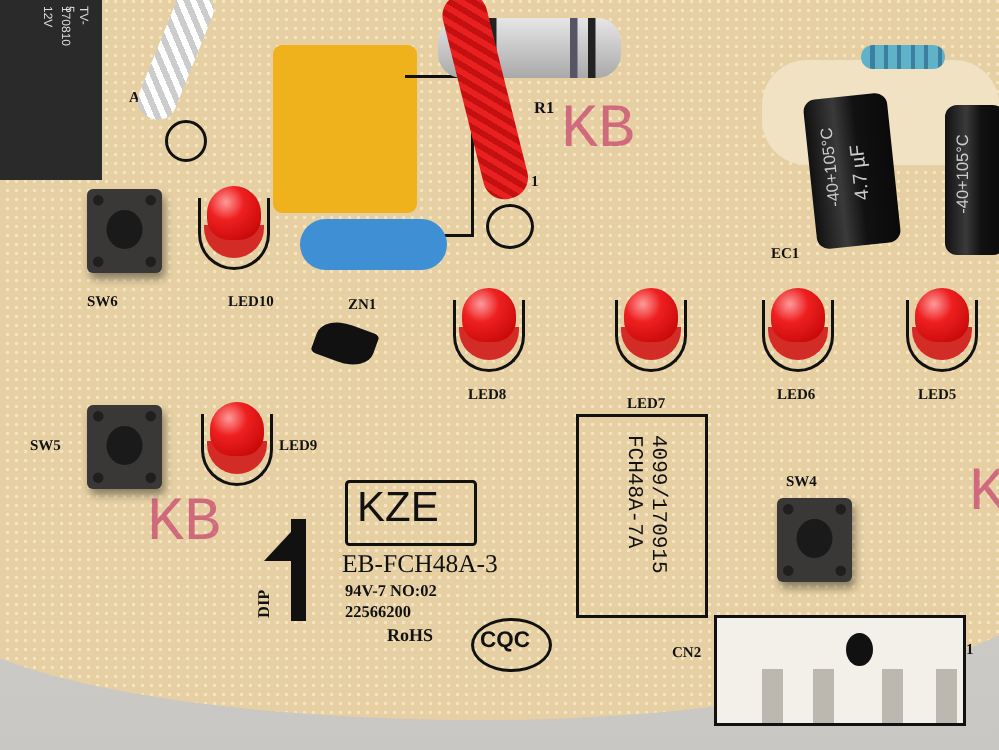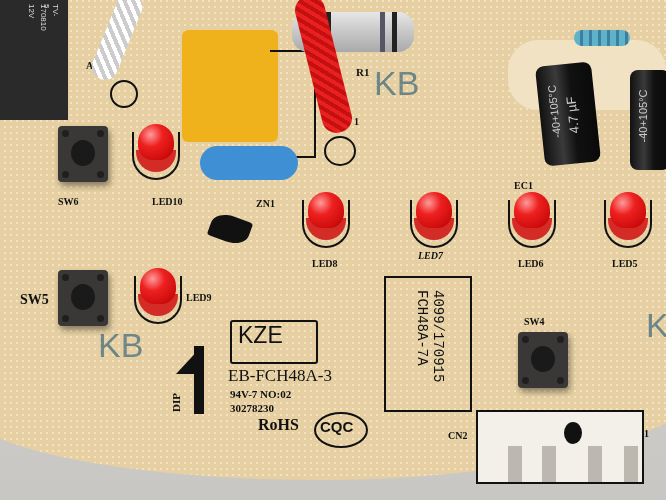--- a/index.html
+++ b/index.html
@@ -2,21 +2,21 @@
 <html><head>
 <meta charset="utf-8">
 <style>
   html,body{margin:0;padding:0;}
   body{width:666px;height:500px;overflow:hidden;position:relative;background:#c9c8c6;font-family:"Liberation Sans",sans-serif;}
   .bg{position:absolute;inset:0;background:linear-gradient(180deg,#d8d7d5 0%,#c8c7c4 100%);}
   .board{position:absolute;left:-40px;top:-20px;width:760px;height:500px;background:#e8d3a8;border-radius:0 0 420px 380px/0 0 120px 80px;
     background-image:radial-gradient(#f3e3bf 1px,transparent 1.4px);background-size:6px 6px;background-color:#e6d0a3;}
   .silk{position:absolute;color:#111;font-family:"Liberation Serif",serif;font-weight:bold;white-space:nowrap;}
   .box{position:absolute;border:2px solid #111;}
-  .kb{position:absolute;color:#0c4a6e;opacity:.55;font-family:Liberation Sans, sans-serif;font-size:34px;}
+  .kb{position:absolute;color:#be185d;opacity:.55;font-family:Liberation Mono, monospace;font-size:41px;}
   .relay{position:absolute;left:0;top:0;width:68px;height:120px;background:#2a2a2a;}
   .relay-txt{position:absolute;color:#ddd;font-size:8px;transform:rotate(90deg);transform-origin:left top;}
   .switch{position:absolute;width:50px;height:56px;background:#3a3836;border-radius:4px;box-shadow:2px 4px 6px rgba(0,0,0,.4);}
   .switch .btn{position:absolute;left:13px;top:14px;width:24px;height:26px;border-radius:50%;background:#1a1a1a;}
   .switch .dot{position:absolute;width:7px;height:7px;border-radius:50%;background:#1f1f1f;}
   .led{position:absolute;width:40px;height:52px;}
   .led .dome{position:absolute;left:2px;top:0;width:36px;height:36px;border-radius:50% 50% 40% 40%;background:radial-gradient(circle at 35% 30%,#ff9a9a 0,#ee2020 35%,#b00 100%);}
   .led .base{position:absolute;left:0;top:26px;width:40px;height:22px;border-radius:0 0 20px 20px;background:#d01818;opacity:.9;}
   .led .outline{position:absolute;left:-4px;top:8px;width:44px;height:46px;border:2px solid #111;border-top:none;border-radius:0 0 24px 24px;}
   .cap{position:absolute;width:56px;height:100px;background:linear-gradient(90deg,#111 0%,#3a3a3a 35%,#111 60%,#0a0a0a 100%);border-radius:8px;}
@@ -48,21 +48,21 @@
 <span class="silk" style="left:86px;top:60px;font-size:10px;">ACL</span>
 <div class="hole" style="left:110px;top:80px;width:24px;height:24px;"></div>
 <div class="whitewire"></div>
 
 <div class="xcap">
   <span class="xcap-txt"></span>
 </div>
 <div class="box" style="left:270px;top:50px;width:44px;height:104px;border-left:none;"></div>
 
 <div class="zn"></div>
-<span class="silk" style="left:232px;top:198px;font-size:10px;margin-left:24px;">ZN1</span>
+<span class="silk" style="left:232px;top:198px;font-size:10px;">ZN1</span>
 <div style="position:absolute;left:210px;top:216px;width:40px;height:26px;background:#111;border-radius:50% 10% 50% 10%;transform:rotate(20deg);"></div>
 
 <div class="resistor">
   <div class="band" style="left:14px;background:#c81e1e;"></div>
   <div class="band" style="left:34px;background:#222;"></div>
   <div class="band" style="left:88px;background:#556;"></div>
   <div class="band" style="left:100px;background:#222;"></div>
 </div>
 <span class="silk" style="left:356px;top:66px;font-size:11px;">R1</span>
 <div class="redwire"></div>
@@ -75,39 +75,39 @@
 
 <div class="glue" style="left:508px;top:40px;width:158px;height:70px;"></div>
 <div style="position:absolute;left:574px;top:30px;width:56px;height:16px;background:repeating-linear-gradient(90deg,#5fb3c8 0,#5fb3c8 6px,#3c7fa0 6px,#3c7fa0 9px);border-radius:8px;"></div>
 <div class="cap" style="left:540px;top:64px;transform:rotate(-6deg);">
   <span class="t" style="left:-12px;top:40px;">-40+105°C</span>
   <span class="t" style="left:14px;top:44px;font-size:13px;">4.7 µF</span>
 </div>
 <div class="cap" style="left:630px;top:70px;width:40px;">
   <span class="t" style="left:-14px;top:40px;">-40+105°C</span>
 </div>
-<span class="silk" style="left:514px;top:180px;font-size:10px;">EC1</span>
+<span class="silk" style="left:514px;top:164px;font-size:10px;">EC1</span>
 
 <div class="switch" style="left:58px;top:126px;">
   <div class="btn"></div>
   <div class="dot" style="left:4px;top:4px;"></div>
     <div class="dot" style="right:4px;top:4px;"></div>
   <div class="dot" style="left:4px;bottom:4px;"></div>
     <div class="dot" style="right:4px;bottom:4px;"></div>
 </div>
 <span class="silk" style="left:58px;top:196px;font-size:10px;">SW6</span>
 
 <div class="switch" style="left:58px;top:270px;">
   <div class="btn"></div>
   <div class="dot" style="left:4px;top:4px;"></div>
     <div class="dot" style="right:4px;top:4px;"></div>
   <div class="dot" style="left:4px;bottom:4px;"></div>
     <div class="dot" style="right:4px;bottom:4px;"></div>
 </div>
-<span class="silk" style="left:20px;top:292px;font-size:14px;">SW5</span>
+<span class="silk" style="left:20px;top:292px;font-size:10px;">SW5</span>
 
 <div class="switch" style="left:518px;top:332px;">
   <div class="btn"></div>
   <div class="dot" style="left:4px;top:4px;"></div>
     <div class="dot" style="right:4px;top:4px;"></div>
   <div class="dot" style="left:4px;bottom:4px;"></div>
     <div class="dot" style="right:4px;bottom:4px;"></div>
 </div>
 <span class="silk" style="left:524px;top:316px;font-size:10px;">SW4</span>
 
@@ -130,21 +130,21 @@
     <div class="base"></div>
     <div class="dome"></div>
   </div>
 <span class="silk" style="left:312px;top:258px;font-size:10px;">LED8</span>
 
 <div class="led" style="left:414px;top:192px;">
     <div class="outline"></div>
     <div class="base"></div>
     <div class="dome"></div>
   </div>
-<span class="silk" style="left:418px;top:250px;font-size:10px;font-style:italic;">LED7</span>
+<span class="silk" style="left:418px;top:264px;font-size:10px;">LED7</span>
 
 <div class="led" style="left:512px;top:192px;">
     <div class="outline"></div>
     <div class="base"></div>
     <div class="dome"></div>
   </div>
 <span class="silk" style="left:518px;top:258px;font-size:10px;font-family:Liberation Serif, serif;">LED6</span>
 
 <div class="led" style="left:608px;top:192px;">
     <div class="outline"></div>
@@ -157,25 +157,25 @@
 <div style="position:absolute;left:446px;top:290px;transform:rotate(90deg);transform-origin:left top;font-family:'Liberation Mono',monospace;font-size:14px;color:#111;line-height:16px;">
   <div>4099/170915</div>
   <div>FCH48A-7A</div>
 </div>
 
 <div style="position:absolute;left:176px;top:346px;width:0;height:0;border-left:26px solid transparent;border-bottom:28px solid #111;"></div>
 <div style="position:absolute;left:194px;top:346px;width:10px;height:68px;background:#111;"></div>
 <span class="silk" style="left:170px;top:412px;font-size:11px;transform:rotate(-90deg);transform-origin:left top;">DIP</span>
 
 <div class="box" style="left:230px;top:320px;width:84px;height:40px;border-radius:3px;"></div>
-<span class="silk" style="left:238px;top:322px;font-size:23px;font-family:'Liberation Sans',sans-serif;font-weight:normal;">KZE</span>
+<span class="silk" style="left:238px;top:322px;font-size:28px;font-family:'Liberation Sans',sans-serif;font-weight:normal;">KZE</span>
 <span class="silk" style="left:228px;top:366px;font-size:17px;font-weight:normal;">EB-FCH48A-3</span>
 <span class="silk" style="left:230px;top:388px;font-size:11px;">94V-7 NO:02</span>
-<span class="silk" style="left:230px;top:402px;font-size:11px;">30278230</span>
-<span class="silk" style="left:258px;top:416px;font-size:16px;">RoHS</span>
+<span class="silk" style="left:230px;top:402px;font-size:11px;">22566200</span>
+<span class="silk" style="left:258px;top:416px;font-size:12px;">RoHS</span>
 <div class="box" style="left:314px;top:412px;width:50px;height:32px;border-radius:50%;"></div>
 <span class="silk" style="left:320px;top:418px;font-size:15px;font-family:'Liberation Sans',sans-serif;">CQC</span>
 
 <span class="silk" style="left:448px;top:430px;font-size:10px;text-align:center;">CN2</span>
 <div class="connector">
   <div class="slot" style="left:30px;"></div>
   <div class="slot" style="left:64px;"></div>
   <div class="slot" style="left:110px;"></div>
   <div class="slot" style="left:146px;"></div>
   <div style="position:absolute;left:86px;top:10px;width:18px;height:22px;background:#111;border-radius:50%;"></div>

